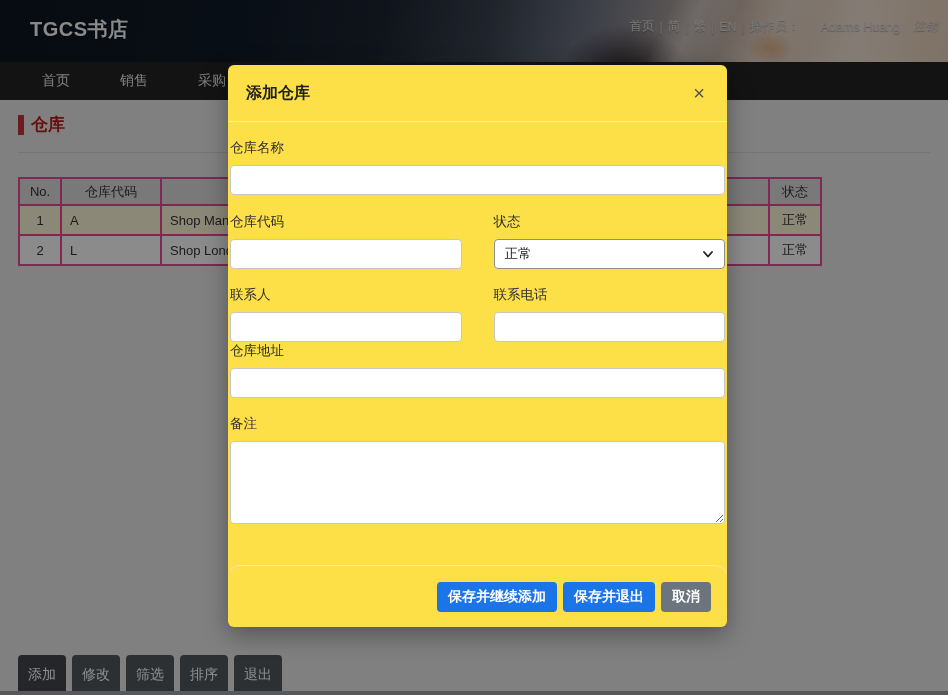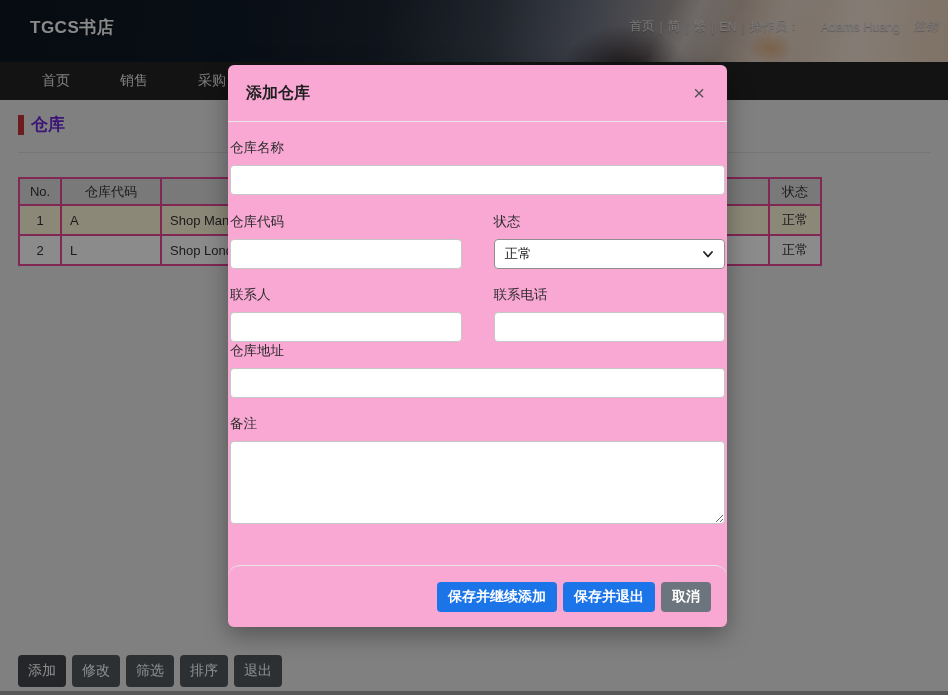--- a/index.html
+++ b/index.html
@@ -9,61 +9,61 @@
 
   
   .hdr {
     position:absolute; left:0; top:0; width:948px; height:62px;
     background:
       linear-gradient(115deg, transparent 69%, rgba(255,255,255,0.30) 72%, transparent 76%, rgba(255,255,255,0.25) 81%, transparent 85%),
       radial-gradient(ellipse 95px 80px at 625px 80px, rgba(25,16,18,0.95), rgba(25,16,18,0) 70%),
       radial-gradient(ellipse 30px 22px at 770px 48px, rgba(214,150,90,0.9), rgba(214,150,90,0) 75%),
       linear-gradient(100deg,#0d1622 0%,#101b28 25%,#1b2532 40%,#3c4553 52%,#707484 62%,#a29a98 70%,#d8c2b0 80%,#f1e2d4 90%,#e8cfb9 100%);
   }
-  .logo { position:absolute; left:30px; top:16px; font-size:17px; font-weight:bold; color:#fbfbfb; letter-spacing:.5px; text-shadow:0 1px 2px rgba(0,0,0,.4); }
+  .logo { position:absolute; left:30px; top:16px; font-size:20px; font-weight:bold; color:#fbfbfb; letter-spacing:.5px; text-shadow:0 1px 2px rgba(0,0,0,.4); }
   .hdr-links { position:absolute; right:10px; top:18px; display:flex; align-items:center; gap:5px; font-size:12.5px; color:#dcdcdc; text-shadow:0 1px 1px rgba(0,0,0,.3); white-space:nowrap; }
   .hdr-links a { color:#dcdcdc; text-decoration:none; cursor:pointer; }
   .hdr-links .sep { color:#c9c9c9; }
   .hdr-links .op-name { margin-left:16px; }
   .hdr-links .logout { margin-left:8px;font-style:italic; }
 
   
   .nav {
     position:absolute; left:0; top:62px; width:948px; height:38px;
     background:#242424; display:flex; align-items:center; padding-left:42px; gap:50px;
   }
   .nav a { color:#e6e6e6; font-size:14px; text-decoration:none; cursor:pointer; }
 
   
   .title-row { position:absolute; left:18px; top:113px; display:flex; align-items:center; }
   .red-bar { width:6px; height:20px; background:#c8323a; margin-right:7px; }
-  .page-title { font-size:17px; font-weight:bold; color:#6d28d9; }
+  .page-title { font-size:17px; font-weight:bold; color:#b91c1c; }
   .title-divider { position:absolute; left:18px; top:152px; width:912px; height:1px; background:#d8d8d8; }
 
   
   .wtable { position:absolute; left:18px; top:177px; width:802px; border-collapse:collapse; table-layout:fixed; }
   .wtable th, .wtable td { border:2px solid #ec4899; font-size:13px; color:#333; overflow:hidden; white-space:nowrap; }
   .wtable th { height:27px; background:#dcdcdc; font-weight:normal; text-align:center; }
   .wtable td { height:30px; }
   .wtable .c-left { text-align:left; padding-left:8px; }
   .wtable .c-center { text-align:center; }
   .row-sel td { background:#fff7da; }
   .row-alt td { background:#fdfdfd; }
 
   
   .toolbar { position:absolute; left:18px; top:655px; display:flex; gap:6px; }
-  .tb-btn { height:32px; padding:0 10px; background:#53585e; color:#fff; font-size:14px; border:none; border-radius:4px; cursor:pointer; font-family:inherit; }
+  .tb-btn { height:40px; padding:0 10px; background:#53585e; color:#fff; font-size:14px; border:none; border-radius:4px; cursor:pointer; font-family:inherit; }
   .tb-btn.active { background:#42464b; }
   .bottom-strip { position:absolute; left:0; bottom:0; width:948px; height:4px; background:#a0a0a0; }
 
   
   .backdrop { position:absolute; inset:0; background:rgba(0,0,0,0.45); z-index:5; }
   .modal {
     position:absolute; left:228px; top:65px; width:499px; height:562px; z-index:10;
-    background:#f9a8d4; border-radius:6px; box-shadow:0 8px 24px rgba(0,0,0,0.35);
+    background:#fde047; border-radius:6px; box-shadow:0 8px 24px rgba(0,0,0,0.35);
     display:flex; flex-direction:column;
   }
   .m-header { height:57px; flex:0 0 57px; padding:0 18px; display:flex; align-items:center; justify-content:space-between; border-bottom:1px solid #e7e7e7; }
   .m-title { font-size:16px; font-weight:bold; color:#1f1f1f; }
   .m-close { font-size:20px; line-height:1; color:#555; background:none; border:none; cursor:pointer; padding:2px 4px; font-family:inherit; }
   .m-body { flex:1; padding:17px 2px 0; }
   .f-label { display:block; font-size:13.5px; color:#2d2d2d; margin:0 0 8px; }
   .t-input { display:block; width:100%; height:30px; border:1px solid #c6c6c6; border-radius:4px; padding:0 8px; font-size:13px; font-family:inherit; color:#222; background:#fff; outline:none; }
   .frow { display:flex; gap:32px; margin-top:18px; }
   .frow.tight { margin-top:17px; }

